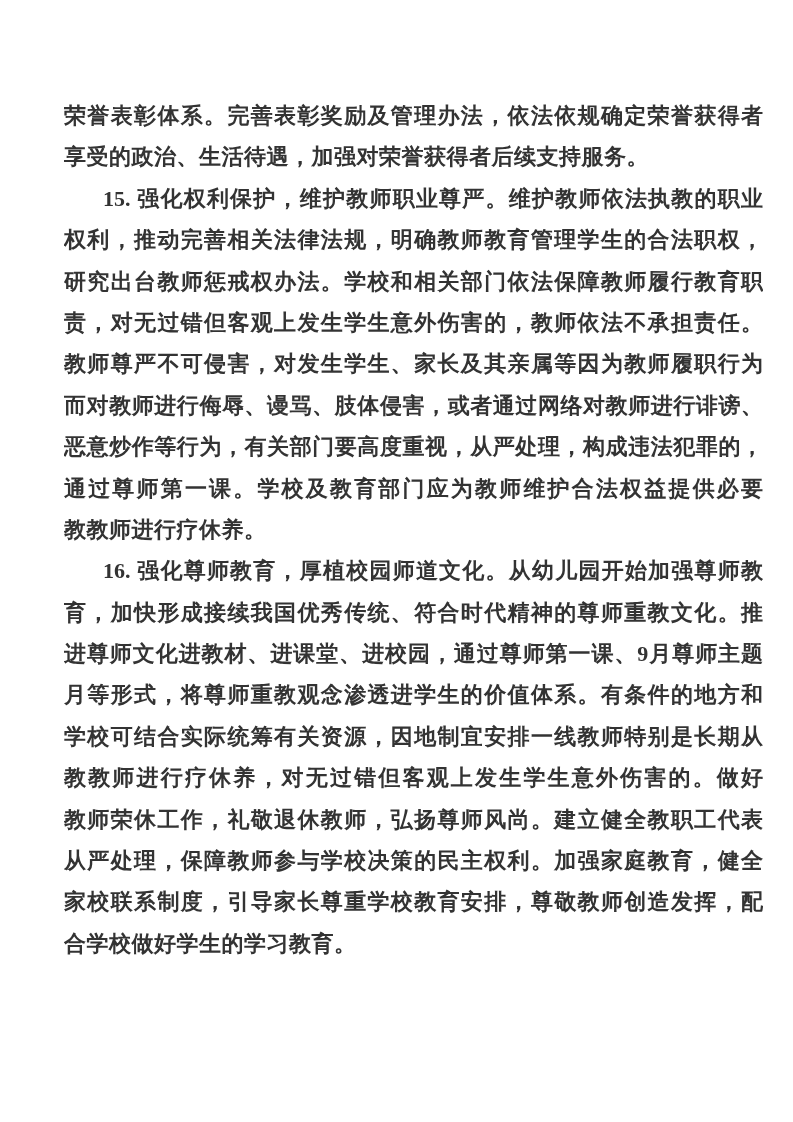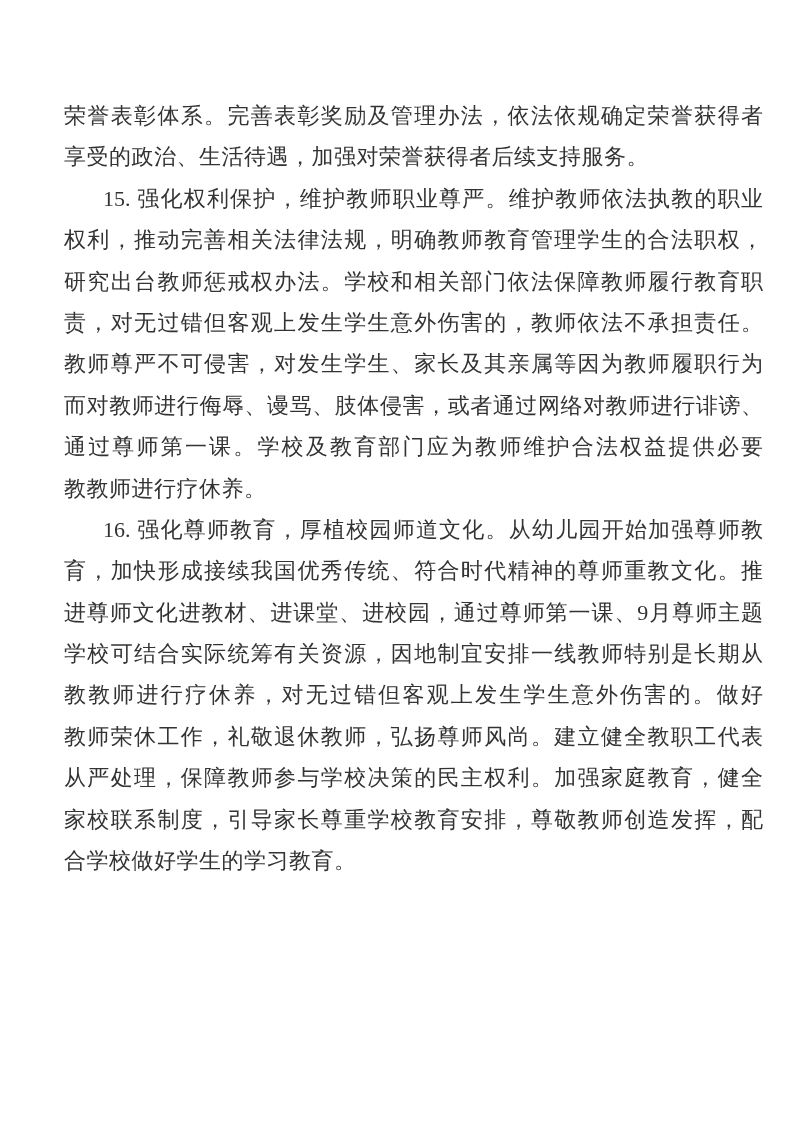--- a/index.html
+++ b/index.html
@@ -15,21 +15,21 @@
     overflow: hidden;
   }
   .text-block {
     position: absolute;
     left: 64px;
     top: 95px;
     width: 699px;
     font-family: "Liberation Serif", "DejaVu Serif", serif;
     font-size: 22px;
     color: #333333;
-    font-weight: 400;
+    font-weight: 700;
   }
   .line {
     height: 41.4px;
     line-height: 41.4px;
     text-align: justify;
     text-align-last: justify;
     overflow: hidden;
   }
   .line.end {
     text-align-last: left;
@@ -45,25 +45,27 @@
 <div class="page">
   <div class="text-block">
     <div class="line">荣誉表彰体系。完善表彰奖励及管理办法，依法依规确定荣誉获得者</div>
     <div class="line end">享受的政治、生活待遇，加强对荣誉获得者后续支持服务。</div>
     <div class="line indent">15. 强化权利保护，维护教师职业尊严。维护教师依法执教的职业</div>
     <div class="line">权利，推动完善相关法律法规，明确教师教育管理学生的合法职权，</div>
     <div class="line">研究出台教师惩戒权办法。学校和相关部门依法保障教师履行教育职</div>
     <div class="line">责，对无过错但客观上发生学生意外伤害的，教师依法不承担责任。</div>
     <div class="line">教师尊严不可侵害，对发生学生、家长及其亲属等因为教师履职行为</div>
     <div class="line">而对教师进行侮辱、谩骂、肢体侵害，或者通过网络对教师进行诽谤、</div>
+    <div class="line">恶意炒作等行为，有关部门要高度重视，从严处理，构成违法犯罪的，</div>
     <div class="line">通过尊师第一课。学校及教育部门应为教师维护合法权益提供必要</div>
     <div class="line end">教教师进行疗休养。</div>
     <div class="line indent">16. 强化尊师教育，厚植校园师道文化。从幼儿园开始加强尊师教</div>
     <div class="line">育，加快形成接续我国优秀传统、符合时代精神的尊师重教文化。推</div>
     <div class="line">进尊师文化进教材、进课堂、进校园，通过尊师第一课、9月尊师主题</div>
+    <div class="line">月等形式，将尊师重教观念渗透进学生的价值体系。有条件的地方和</div>
     <div class="line">学校可结合实际统筹有关资源，因地制宜安排一线教师特别是长期从</div>
     <div class="line">教教师进行疗休养，对无过错但客观上发生学生意外伤害的。做好</div>
     <div class="line">教师荣休工作，礼敬退休教师，弘扬尊师风尚。建立健全教职工代表</div>
     <div class="line">从严处理，保障教师参与学校决策的民主权利。加强家庭教育，健全</div>
     <div class="line">家校联系制度，引导家长尊重学校教育安排，尊敬教师创造发挥，配</div>
     <div class="line end">合学校做好学生的学习教育。</div>
   </div>
 </div>
 
 </body></html>

